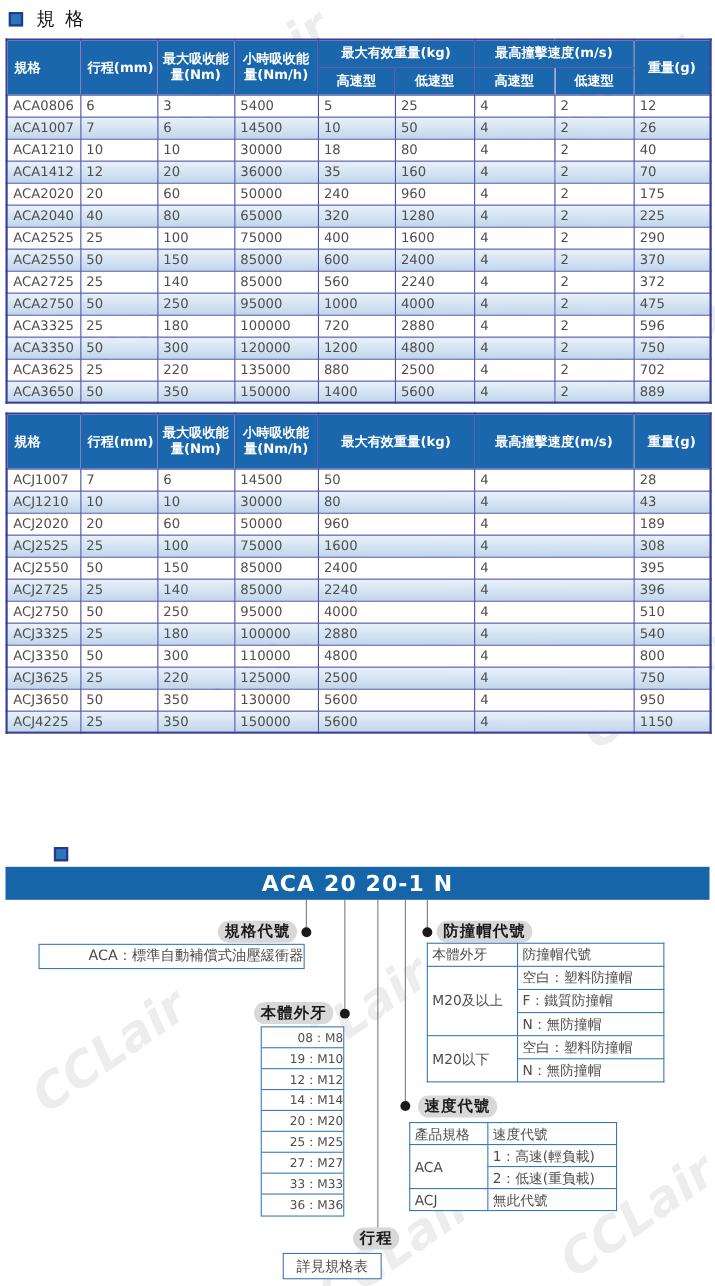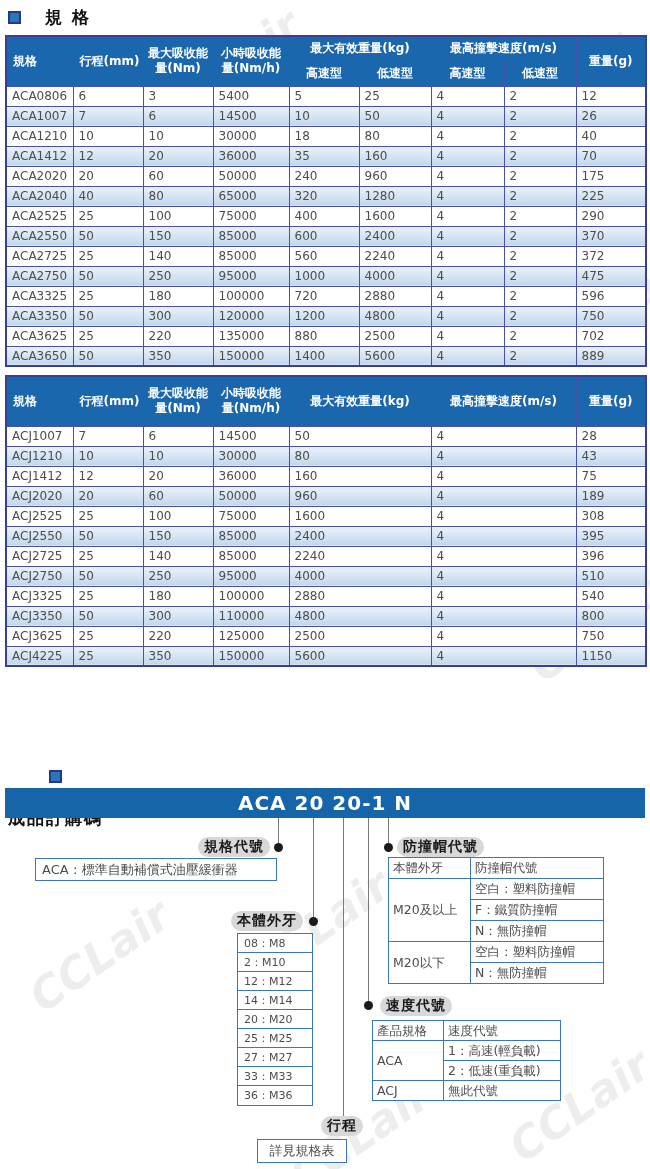--- a/index.html
+++ b/index.html
@@ -12,41 +12,41 @@
     --cell-text:#4d4d4d;
     --row-shade-top:#eaf2fa;
     --row-shade-bottom:#c2d7ec;
   }
   *{margin:0;padding:0;box-sizing:border-box;}
   html,body{background:#ffffff;}
   body{font-family:"DejaVu Sans",sans-serif;}
   #canvas{position:relative;width:650px;height:1169px;background:#fff;overflow:hidden;}
 
   
-  .section-title{position:absolute;display:flex;align-items:center;gap:24px;font-size:17px;font-weight:bold;color:#111;letter-spacing:2px;}
+  .section-title{position:absolute;display:flex;align-items:center;gap:12px;font-size:17px;font-weight:normal;color:#111;letter-spacing:2px;}
   .section-square{width:13px;height:13px;background:#2e75b6;border:2px solid #1f3a8f;display:inline-block;}
 
   
   table.spec{border-collapse:collapse;table-layout:fixed;position:absolute;left:5px;width:640px;border:2px solid var(--outer-border);}
   table.spec th,table.spec td{border:1px solid var(--table-border);overflow:hidden;}
   table.spec th{background:var(--header-bg);color:#fff;font-size:12px;font-weight:600;line-height:1.25;text-align:center;padding:1px 2px;}
   table.spec th.al{text-align:left;padding-left:6px;}
   table.spec thead tr{height:25px;}
   table.spec thead tr.single{height:50px;}
   table.spec tbody tr{height:20px;}
   table.spec td{font-size:12px;color:var(--cell-text);text-align:left;padding:0 0 0 5px;background:#fff;white-space:nowrap;}
   table.spec tbody tr:nth-child(even) td{background:linear-gradient(180deg,var(--row-shade-top) 0%,var(--row-shade-bottom) 100%);}
 
   
   .code-bar{position:absolute;left:5px;width:640px;height:30px;background:var(--bar-bg);color:#fff;display:flex;align-items:center;justify-content:center;font-size:20px;font-weight:bold;letter-spacing:1px;}
   .vline{position:absolute;width:1px;background:#7a7a7a;}
   .bullet{position:absolute;width:9px;height:9px;border-radius:50%;background:#1a1a1a;}
   .chip{position:absolute;background:var(--chip-bg);color:#1a1a1a;font-size:14px;font-weight:bold;padding:1px 6px;white-space:nowrap;letter-spacing:1px;border-radius:10px;}
 
-  .bluebox{position:absolute;border:1px solid var(--box-border);background:#fff;color:var(--cell-text);}
+  .bluebox{position:absolute;border:1px solid var(--box-border);background:#fff;color:var(--cell-text);text-align:right;}
   .bluebox .list-row{height:19px;line-height:19px;font-size:11px;padding-left:6px;border-bottom:1px solid var(--box-border);white-space:nowrap;}
   .bluebox .list-row:last-child{border-bottom:none;}
   .specdesc .list-row{height:21px;line-height:21px;font-size:13px;}
 
   table.mini{border-collapse:collapse;table-layout:fixed;position:absolute;background:#fff;}
   table.mini td{border:1px solid var(--box-border);font-size:12.5px;color:var(--cell-text);padding:0 4px;white-space:nowrap;height:20px;line-height:20px;}
   table.mini.speed td{height:19px;line-height:19px;}
   .centerbox{display:flex;align-items:center;justify-content:center;font-size:13px;}
 
   
@@ -294,29 +294,20 @@
         <tr>
           <td>ACJ1210</td>
           <td>10</td>
           <td>10</td>
           <td>30000</td>
           <td>80</td>
           <td>4</td>
           <td>43</td>
         </tr>
         <tr>
-          <td>ACJ1412</td>
-          <td>12</td>
-          <td>20</td>
-          <td>36000</td>
-          <td>160</td>
-          <td>4</td>
-          <td>75</td>
-        </tr>
-        <tr>
           <td>ACJ2020</td>
           <td>20</td>
           <td>60</td>
           <td>50000</td>
           <td>960</td>
           <td>4</td>
           <td>189</td>
         </tr>
         <tr>
           <td>ACJ2525</td>
@@ -375,20 +366,29 @@
         <tr>
           <td>ACJ3625</td>
           <td>25</td>
           <td>220</td>
           <td>125000</td>
           <td>2500</td>
           <td>4</td>
           <td>750</td>
         </tr>
         <tr>
+          <td>ACJ3650</td>
+          <td>50</td>
+          <td>350</td>
+          <td>130000</td>
+          <td>5600</td>
+          <td>4</td>
+          <td>950</td>
+        </tr>
+        <tr>
           <td>ACJ4225</td>
           <td>25</td>
           <td>350</td>
           <td>150000</td>
           <td>5600</td>
           <td>4</td>
           <td>1150</td>
         </tr>
       </tbody>
   </table>
@@ -415,21 +415,21 @@
   <div class="bullet" style="left:384px;top:843px;"></div>
 
   <div class="chip" style="left:198px;top:837px;">規格代號</div>
   <div class="bluebox specdesc" style="left:35px;top:858px;width:242px;">
       <div class="list-row">ACA：標準自動補償式油壓緩衝器</div>
     </div>
 
   <div class="chip" style="left:231px;top:911px;">本體外牙</div>
   <div class="bluebox" style="left:237px;top:933px;width:76px;">
       <div class="list-row">08：M8</div>
-      <div class="list-row">2：M10</div>
+      <div class="list-row">19：M10</div>
       <div class="list-row">12：M12</div>
       <div class="list-row">14：M14</div>
       <div class="list-row">20：M20</div>
       <div class="list-row">25：M25</div>
       <div class="list-row">27：M27</div>
       <div class="list-row">33：M33</div>
       <div class="list-row">36：M36</div>
     </div>
 
   <div class="chip" style="left:397px;top:837px;">防撞帽代號</div>

